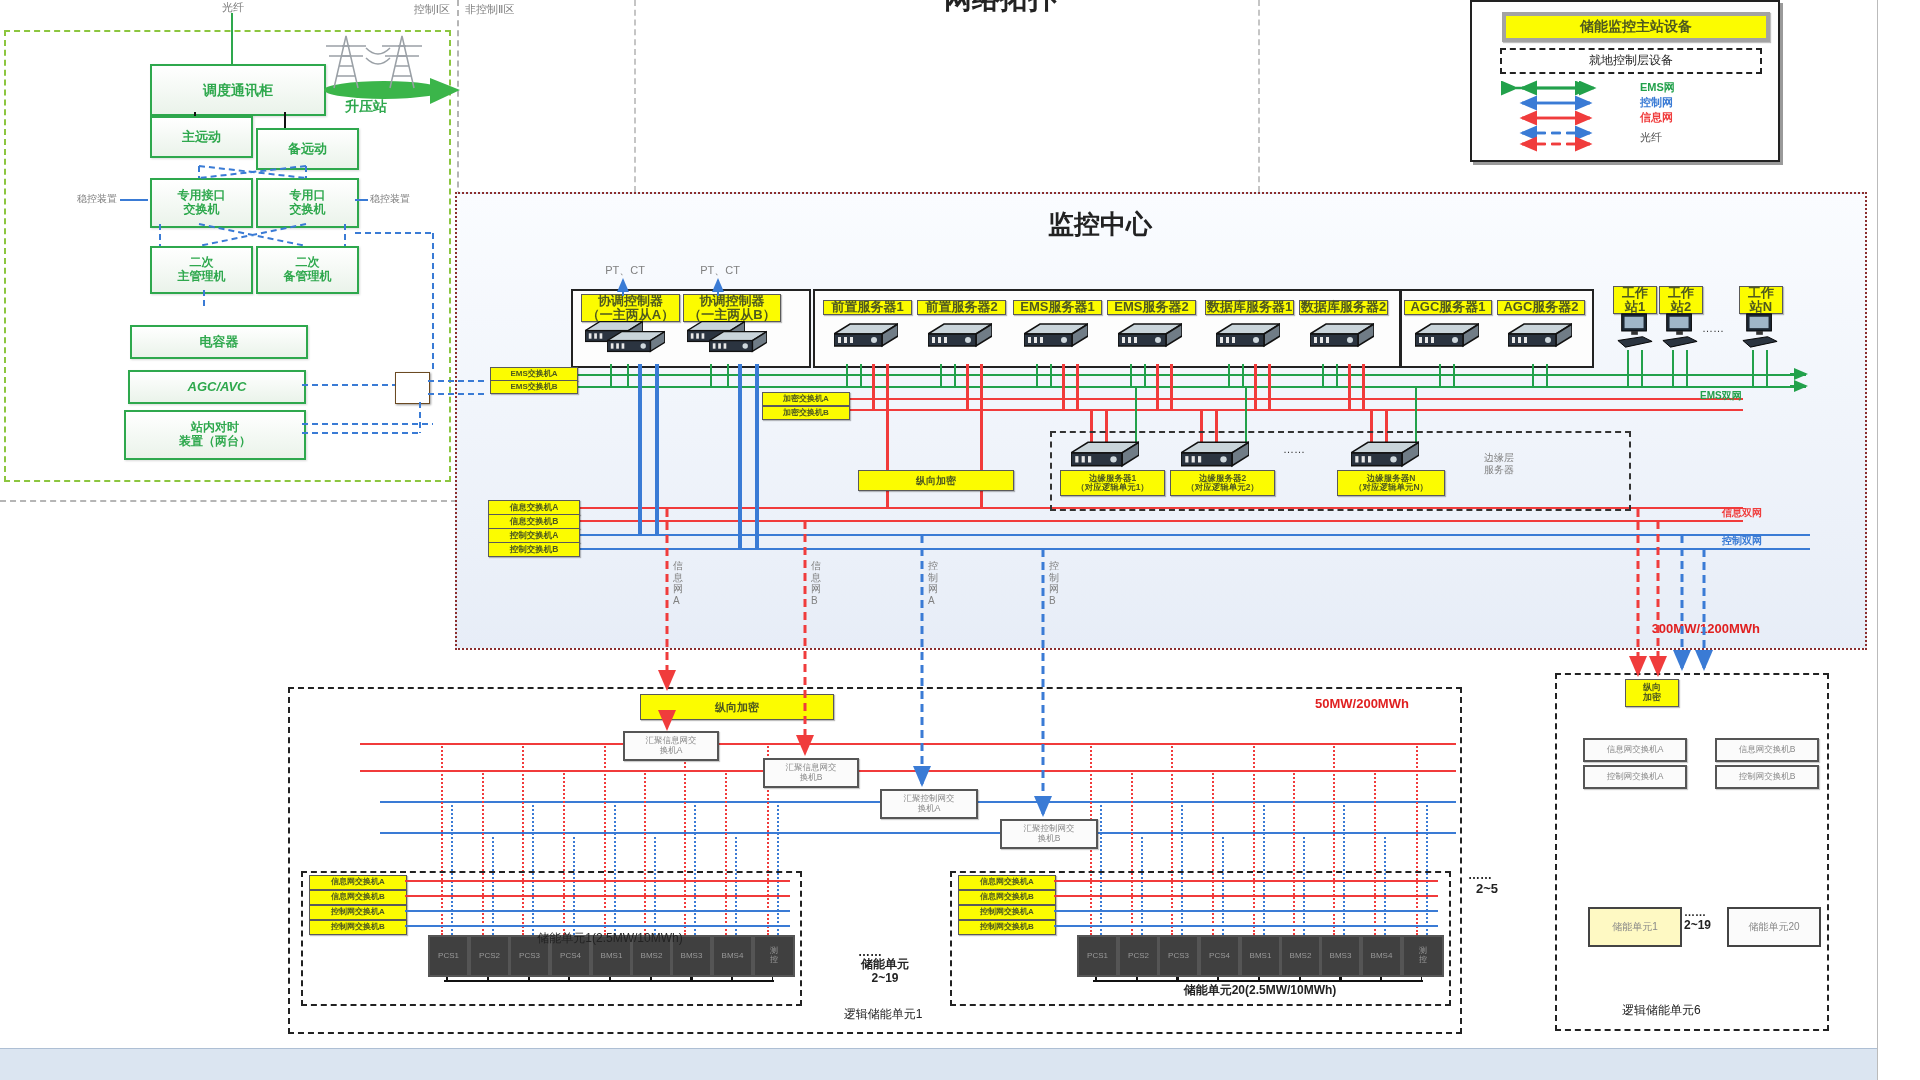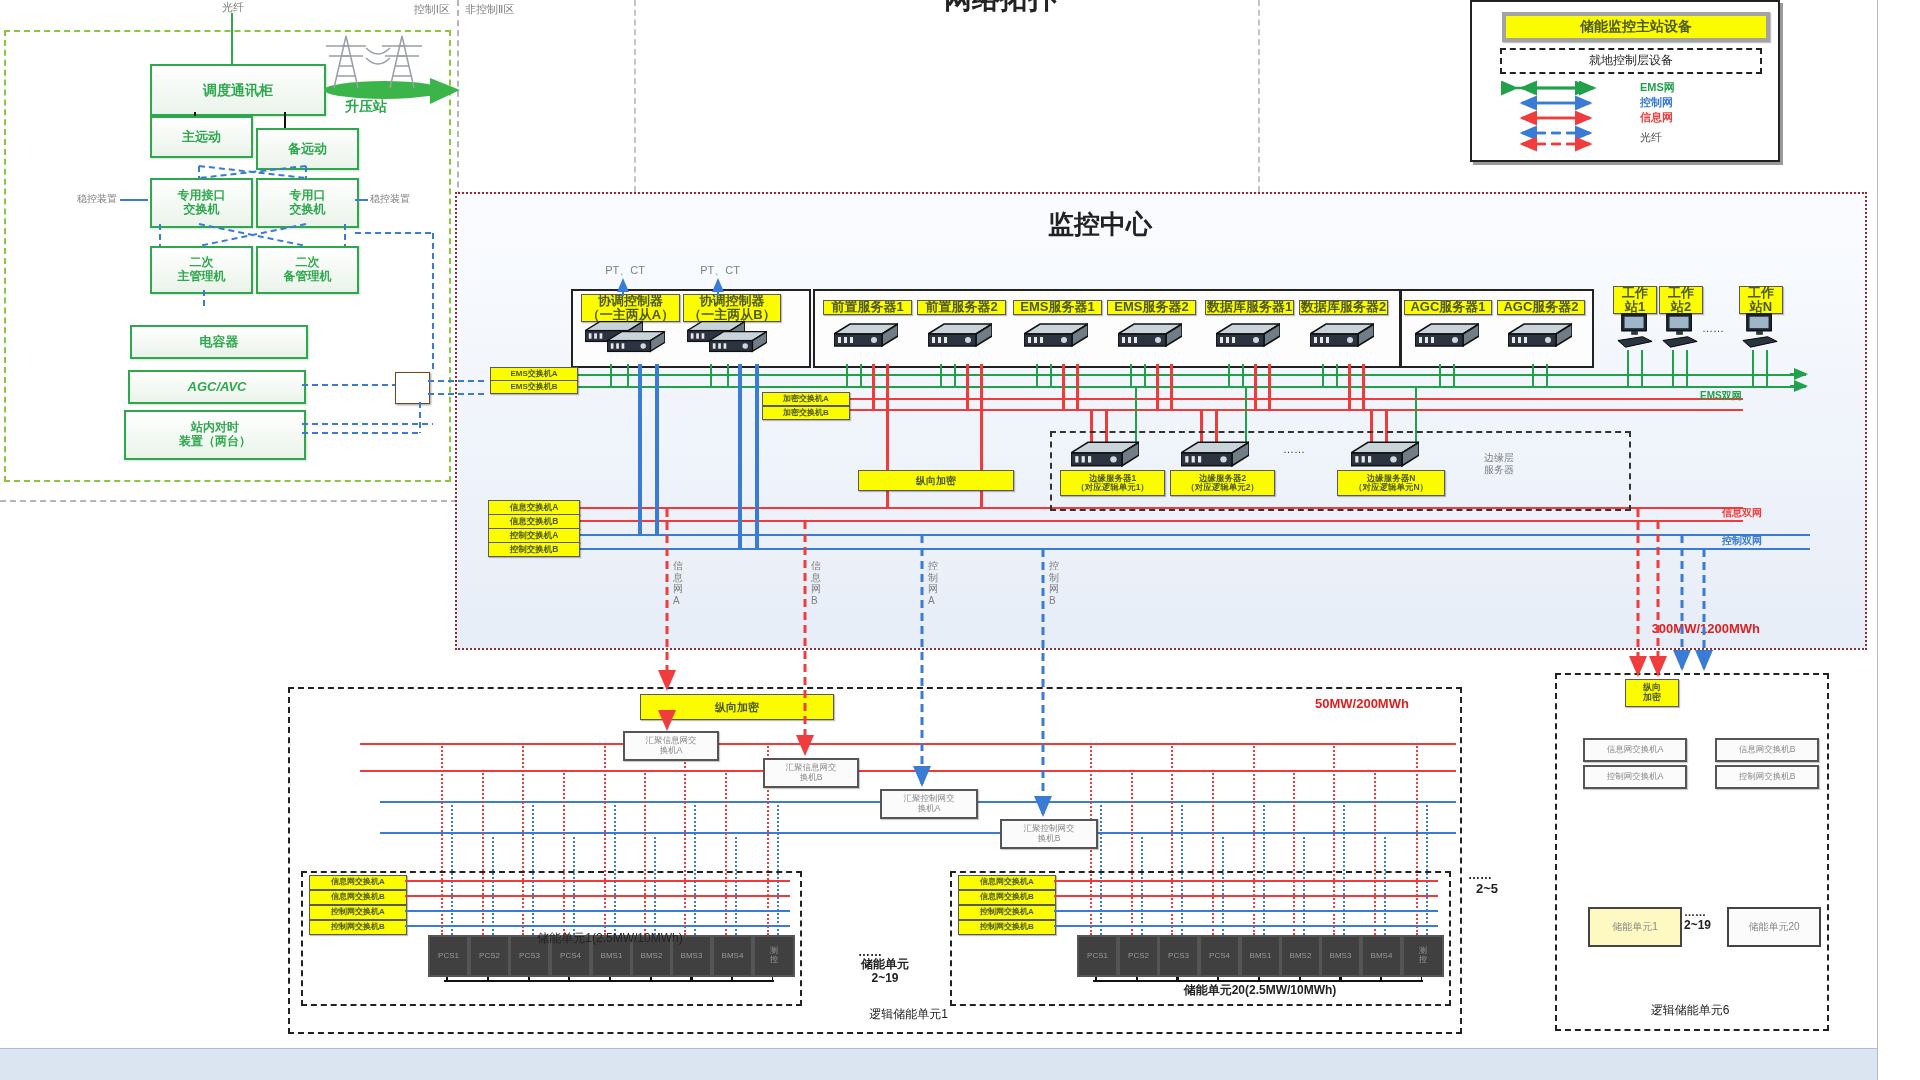--- a/index.html
+++ b/index.html
@@ -405,41 +405,41 @@
   <div class="dev" style="left:1280px;top:935px;width:37px;height:38px">BMS2</div>
   <div class="dev" style="left:1320px;top:935px;width:37px;height:38px">BMS3</div>
   <div class="dev" style="left:1361px;top:935px;width:37px;height:38px">BMS4</div>
   <div class="dev" style="left:1402px;top:935px;width:38px;height:38px">测
 控</div>
   <div class="txt" style="left:1080px;top:984px;width:360px;font-size:12px;font-weight:bold;text-align:center">储能单元20(2.5MW/10MWh)</div>
 
   <div class="txt" style="left:858px;top:946px;width:60px;font-size:12px;font-weight:bold">……</div>
   <div class="txt" style="left:840px;top:958px;width:90px;font-size:12px;font-weight:bold;text-align:center">储能单元
 2~19</div>
-  <div class="txt" style="left:818px;top:1008px;width:130px;font-size:12px;text-align:right">逻辑储能单元1</div>
+  <div class="txt" style="left:818px;top:1008px;width:130px;font-size:12px;text-align:center">逻辑储能单元1</div>
 
   <div class="txt" style="left:1468px;top:869px;width:52px;font-size:12px;font-weight:bold">……</div>
   <div class="txt" style="left:1476px;top:882px;width:44px;font-size:13px;font-weight:bold">2~5</div>
 
   <div class="dashbox" style="left:1555px;top:673px;width:270px;height:354px;background:#fff"></div>
   <div class="yl" style="left:1625px;top:679px;width:52px;height:26px;font-size:9px">纵向
 加密</div>
   <div class="wb" style="left:1583px;top:738px;width:100px;height:20px">信息网交换机A</div>
   <div class="wb" style="left:1715px;top:738px;width:100px;height:20px">信息网交换机B</div>
   <div class="wb" style="left:1583px;top:765px;width:100px;height:20px">控制网交换机A</div>
   <div class="wb" style="left:1715px;top:765px;width:100px;height:20px">控制网交换机B</div>
   <div class="abs" style="left:1588px;top:907px;width:90px;height:36px;border:2px solid #444;background:#fef9c3;display:flex;align-items:center;justify-content:center">
     <span class="txt" style="position:static;font-size:10px;color:#888">储能单元1</span>
   </div>
   <div class="txt" style="left:1684px;top:906px;width:42px;font-size:11px;font-weight:bold">……</div>
   <div class="txt" style="left:1684px;top:919px;width:42px;font-size:12px;font-weight:bold">2~19</div>
   <div class="abs" style="left:1727px;top:907px;width:90px;height:36px;border:2px solid #444;background:#fbfbfb;display:flex;align-items:center;justify-content:center">
     <span class="txt" style="position:static;font-size:10px;color:#888">储能单元20</span>
   </div>
-  <div class="txt" style="left:1622px;top:1004px;width:136px;font-size:12px;text-align:center">逻辑储能单元6</div>
+  <div class="txt" style="left:1622px;top:1004px;width:136px;font-size:12px;">逻辑储能单元6</div>
 
   <div class="abs" style="left:1470px;top:0;width:306px;height:158px;border:2px solid #222;background:#fff;box-shadow:3px 3px 0 #9a9a9a"></div>
   <div class="yl" style="left:1502px;top:12px;width:260px;height:22px;font-size:14px;border:4px solid #a3a3a3">储能监控主站设备</div>
   <div class="abs" style="left:1500px;top:48px;width:258px;height:22px;border:2px dashed #222;display:flex;align-items:center;justify-content:center">
     <span class="txt" style="position:static;font-size:12px;color:#222">就地控制层设备</span>
   </div>
   <svg class="layer" width="1920" height="1080" viewBox="0 0 1920 1080" style="width:1920px;height:1080px">
     <defs>
       <marker id="aG" markerWidth="8" markerHeight="8" refX="6" refY="3" orient="auto">
           <path d="M0,0 L7,3 L0,6 Z" fill="#22A14B"></path>

